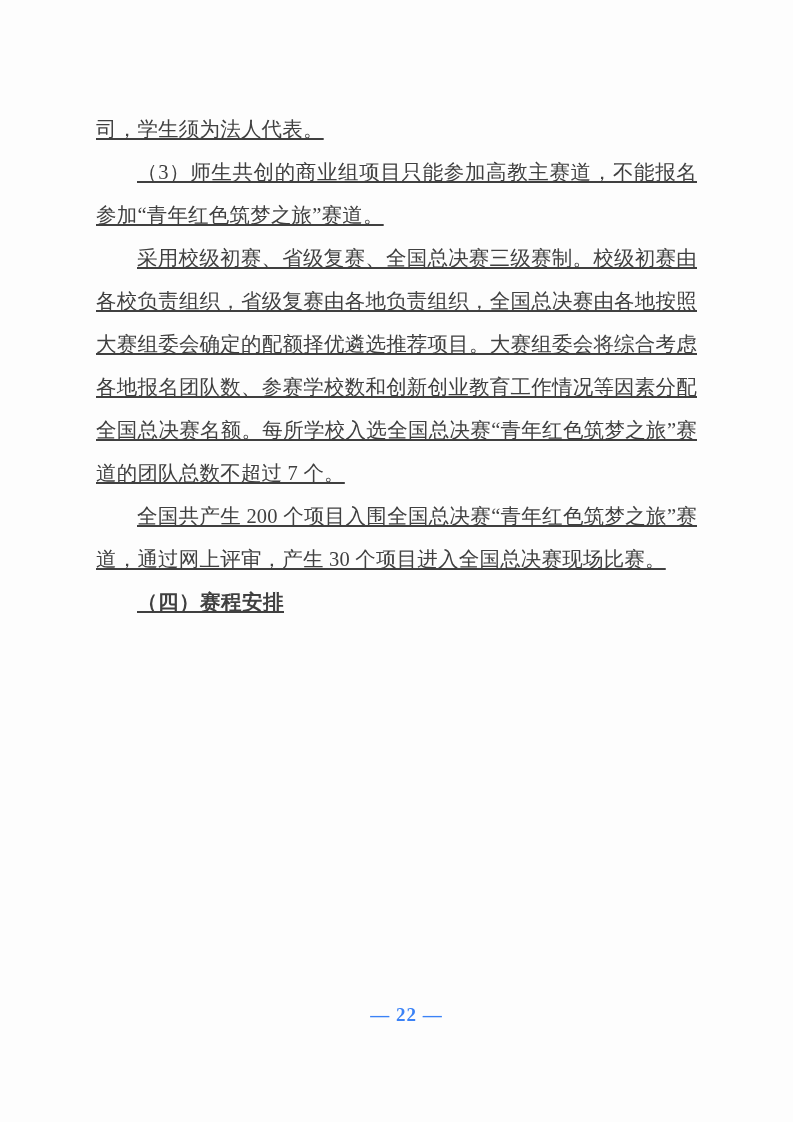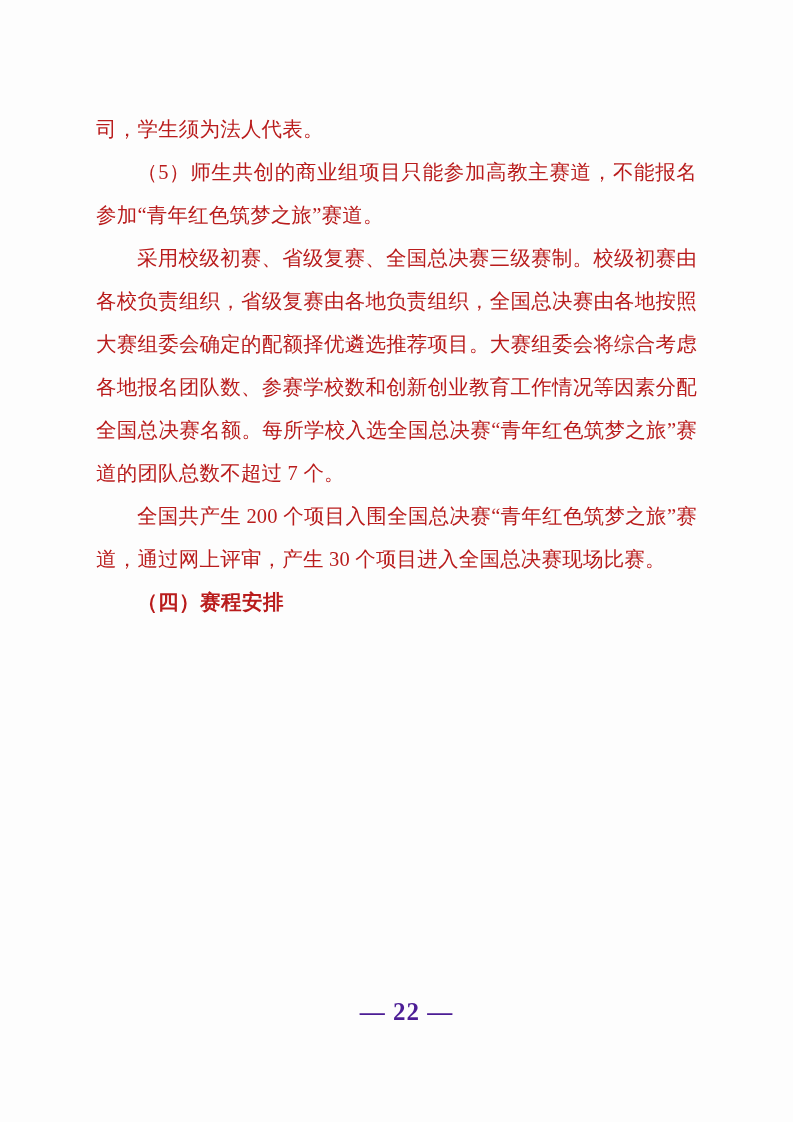--- a/index.html
+++ b/index.html
@@ -21,21 +21,22 @@
     box-sizing: border-box;
     padding: 108px 96px 60px 96px;
     background: #fdfdfd;
   }
   .doc-body {
     font-size: 20.5px;
     line-height: 43px;
     text-align: justify;
     text-justify: inter-ideograph;
     letter-spacing: 0.2px;
-    color: #b91c1c;
+    color: #404040;
+    text-decoration: underline;
   }
   p {
     margin: 0;
   }
   .indent2 {
     text-indent: 41px;
   }
   .heading {
     font-weight: bold;
     text-indent: 41px;
@@ -44,36 +45,36 @@
   .runin-bold {
     font-weight: bold;
   }
   .footer {
     position: absolute;
     left: 0;
     right: 0;
     bottom: 96px;
     text-align: center;
     font-family: "Liberation Serif", serif;
-    font-size: 25px;
+    font-size: 19px;
     font-weight: bold;
     letter-spacing: 1px;
-    color: #4c1d95;
+    color: #3b82f6;
     padding-left: 20px;
   }
 </style>
 </head>
 <body>
 
 <div class="page">
   <div class="doc-body">
 
     <p class="">司，学生须为法人代表。</p>
 
-    <p class="indent2">（5）师生共创的商业组项目只能参加高教主赛道，不能报名参加“青年红色筑梦之旅”赛道。</p>
+    <p class="indent2">（3）师生共创的商业组项目只能参加高教主赛道，不能报名参加“青年红色筑梦之旅”赛道。</p>
 
 
     <p class="indent2">采用校级初赛、省级复赛、全国总决赛三级赛制。校级初赛由各校负责组织，省级复赛由各地负责组织，全国总决赛由各地按照大赛组委会确定的配额择优遴选推荐项目。大赛组委会将综合考虑各地报名团队数、参赛学校数和创新创业教育工作情况等因素分配全国总决赛名额。每所学校入选全国总决赛“青年红色筑梦之旅”赛道的团队总数不超过 7 个。</p>
 
     <p class="indent2">全国共产生 200 个项目入围全国总决赛“青年红色筑梦之旅”赛道，通过网上评审，产生 30 个项目进入全国总决赛现场比赛。</p>
 
     <p class="heading">（四）赛程安排</p>
 
 
 

